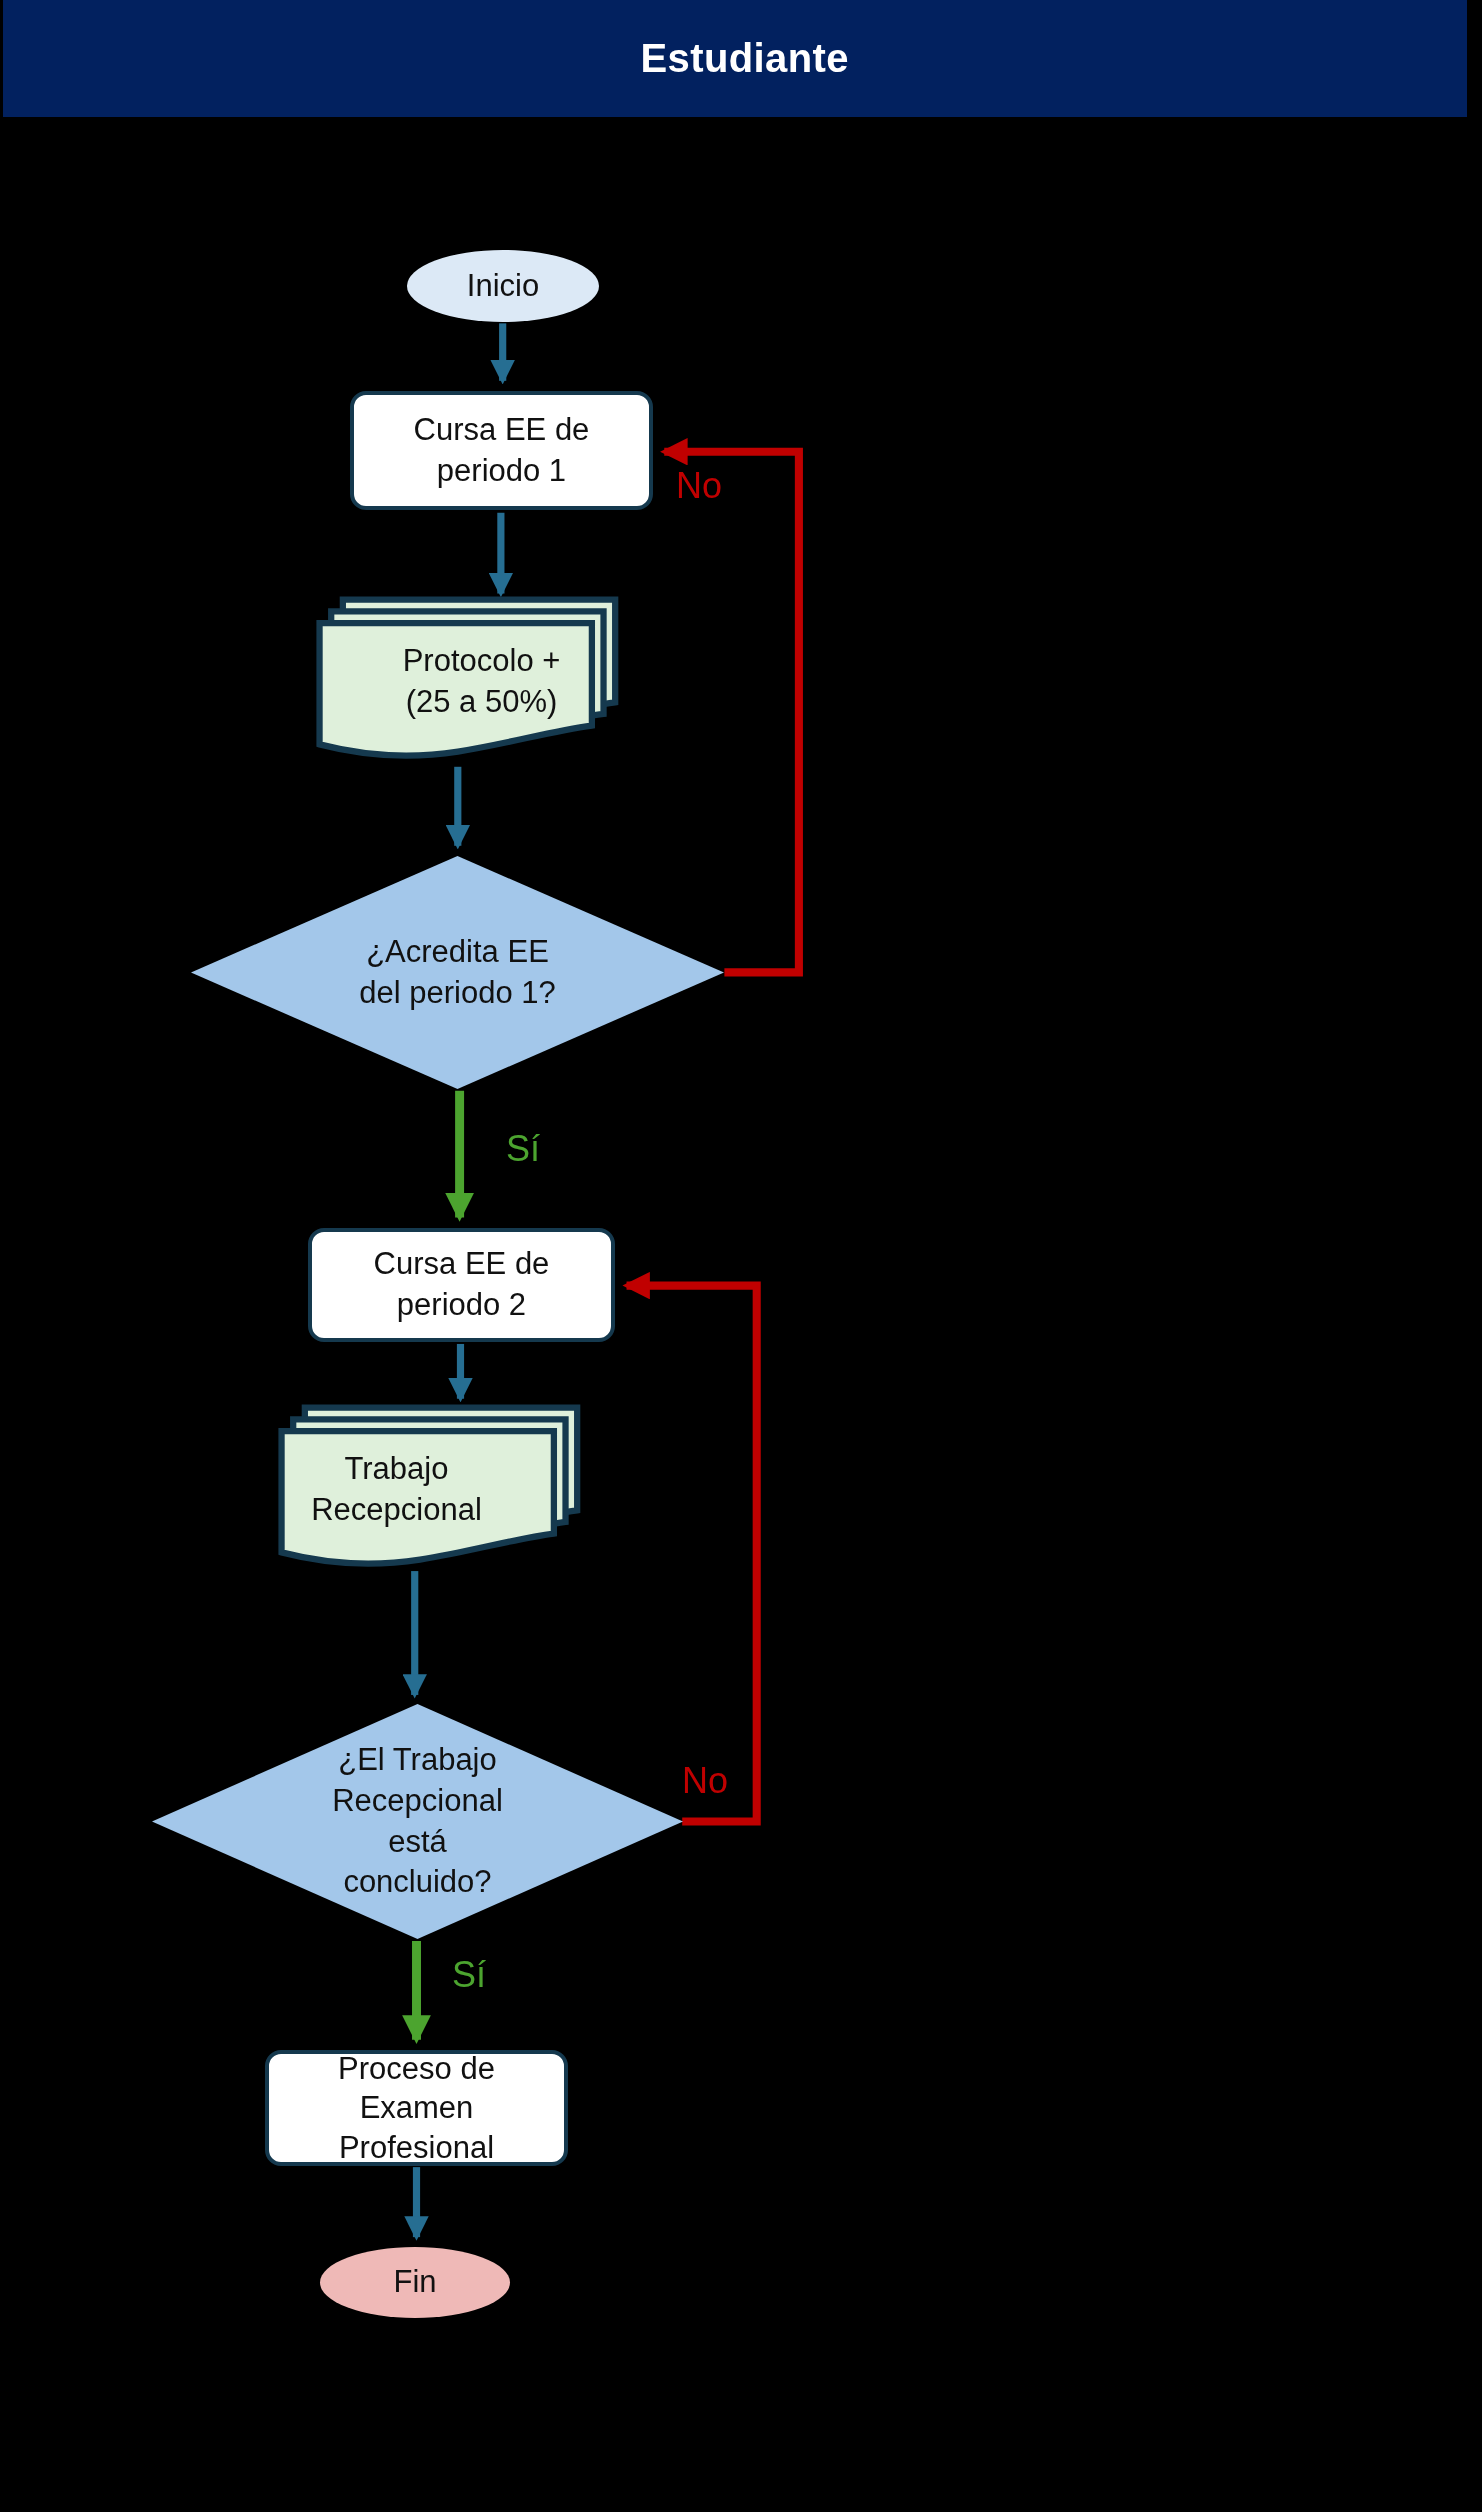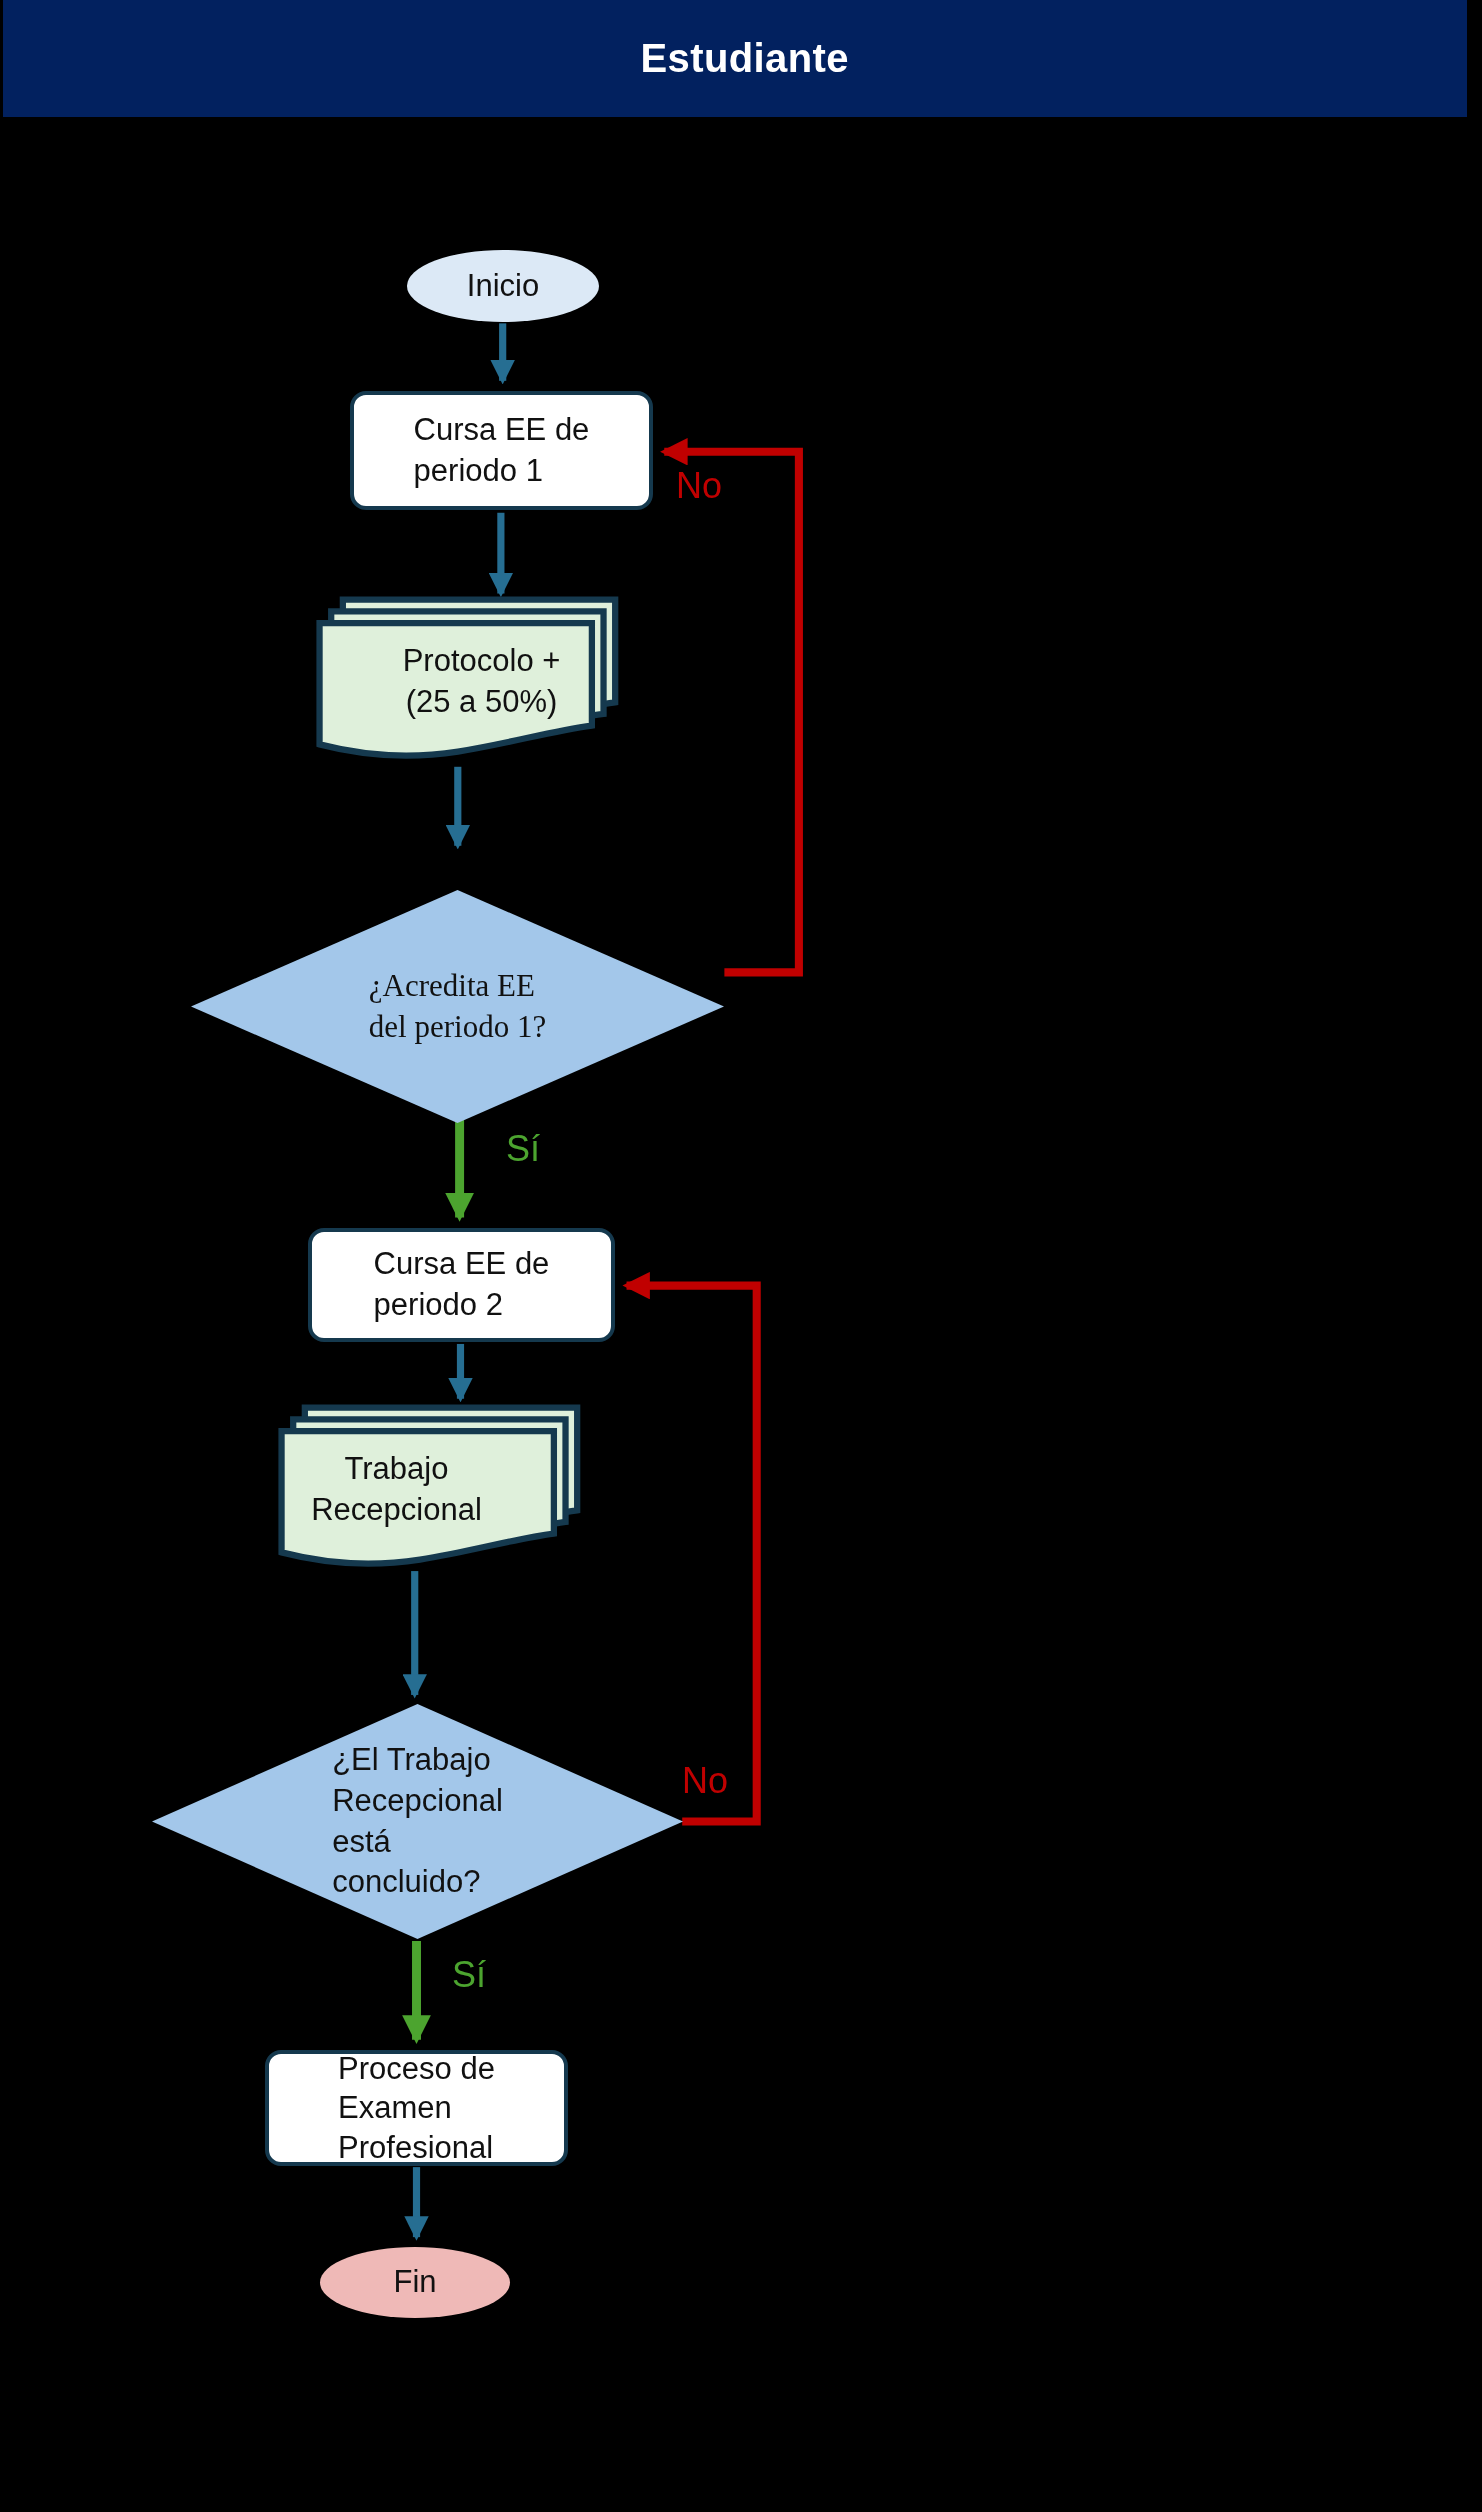--- a/index.html
+++ b/index.html
@@ -21,21 +21,21 @@
     color:var(--header_text); font-size:40px; font-weight:bold; letter-spacing:0.4px;
   }
   .edges{position:absolute; left:0; top:0; width:1482px; height:2512px;}
   .edge{fill:none; stroke-linejoin:miter;}
   .edge-teal{stroke:var(--arrow_teal); stroke-width:8;}
   .edge-green{stroke:var(--yes_green); stroke-width:10;}
   .edge-red{stroke:var(--no_red); stroke-width:9;}
   .head-teal{fill:var(--arrow_teal);}
   .head-green{fill:var(--yes_green);}
   .head-red{fill:var(--no_red);}
-  .node{position:absolute; display:flex; align-items:center; justify-content:center; text-align:left;}
+  .node{position:absolute; display:flex; align-items:center; justify-content:center; text-align:center;}
   .node-label{
     white-space:pre-line; color:var(--ink); font-size:31px; line-height:1.32; z-index:2;
   }
   .terminator-start{background:var(--start_fill); border-radius:50%;}
   .terminator-end{background:var(--end_fill); border-radius:50%;}
   .process{
     background:var(--box_fill); border:4.5px solid var(--shape_border); border-radius:16px;
     box-sizing:border-box;
   }
   .decision .shape{
@@ -107,21 +107,21 @@
       <g transform="translate(0,30)">
           <path class="sheet" d="M3.5,3.5 H307.5 V118 C262,124 215,138 158,147 C100,156 46,150 3.5,139 Z"></path>
         </g>
     </svg>
     <div class="doc-label-area" style="left:0; top:27px; width:279px; height:124px;margin-left:26px;">
       <span class="node-label">Protocolo +
 (25 a 50%)</span>
     </div>
   </div>
 
-  <div class="node decision" style="left:191px; top:890px; width:533px; height:233px;font-family:Liberation Serif, serif;">
+  <div class="node decision" style="left:191px; top:856px; width:533px; height:233px;">
     <div class="shape"></div>
     <span class="node-label">¿Acredita EE
 del periodo 1?</span>
   </div>
 
   <div class="node process" style="left:308px; top:1228px; width:307px; height:114px;">
     <span class="node-label">Cursa EE de
 periodo 2</span>
   </div>
 

